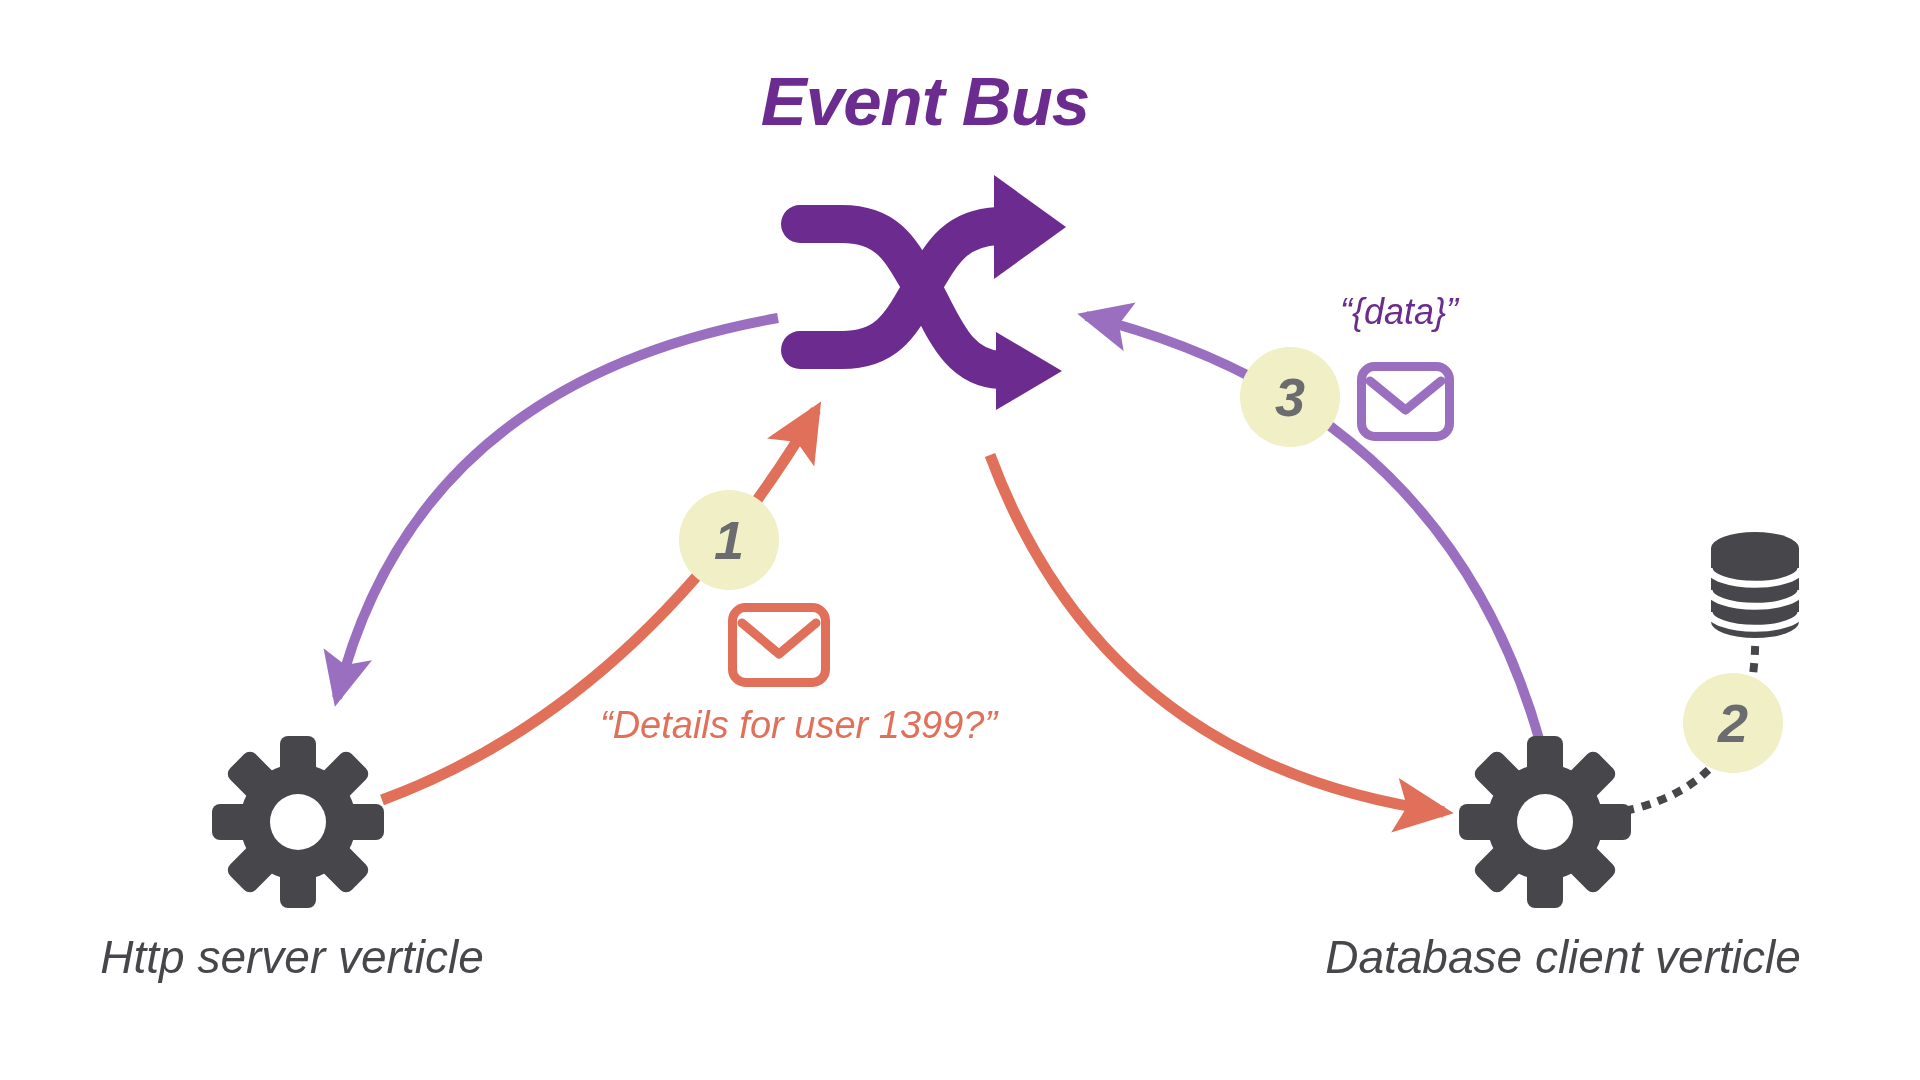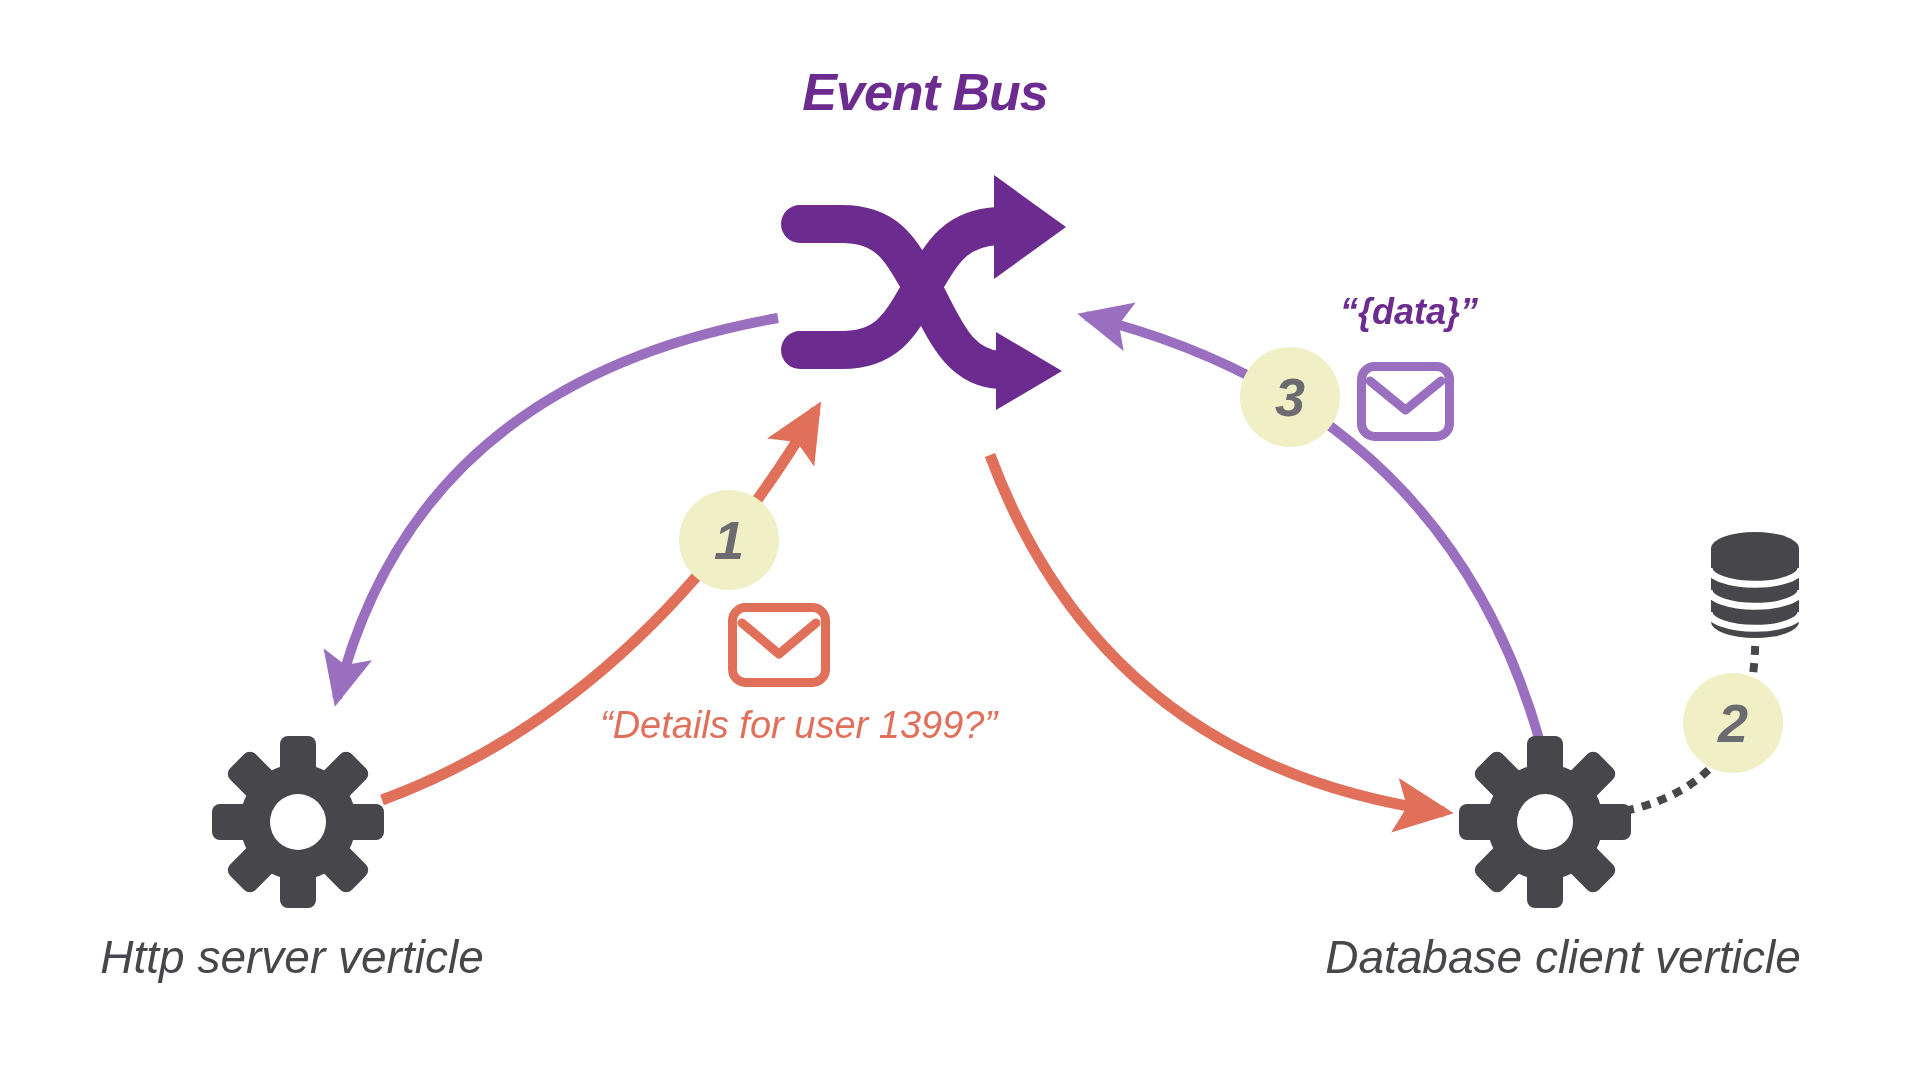--- a/index.html
+++ b/index.html
@@ -4,32 +4,32 @@
 <style>
   html,body{margin:0;padding:0;background:#ffffff;}
   .canvas{
     position:relative;width:1920px;height:1080px;overflow:hidden;
     background:#ffffff;
     font-family:"Liberation Sans",sans-serif;
   }
   .layer{position:absolute;left:0;top:0;}
   .title{
     position:absolute;left:660px;top:62px;width:530px;
-    text-align:center;font-size:52px;font-style:italic;font-weight:700;
+    text-align:center;font-size:69px;font-style:italic;font-weight:700;
     color:#6C2B8E;letter-spacing:-1px;
   }
   .node-label{
     position:absolute;font-size:46px;font-style:italic;font-weight:400;
     color:#47474B;text-align:center;white-space:nowrap;
   }
   .node-label.left{left:42px;top:930px;width:500px;}
   .node-label.right{left:1313px;top:930px;width:500px;}
   .msg{position:absolute;font-style:italic;white-space:nowrap;}
   .msg.request{left:600px;top:704px;font-size:38px;color:#E1705A;}
-  .msg.response{left:1340px;top:291px;font-size:36px;font-weight:700;color:#6C2B8E;}
+  .msg.response{left:1340px;top:291px;font-size:36px;font-weight:400;color:#6C2B8E;}
   .badge{
     position:absolute;width:100px;height:100px;border-radius:50%;
     background:#F1EFC5;display:flex;align-items:center;justify-content:center;
     font-size:54px;font-style:italic;font-weight:700;color:#6B6B70;
   }
   .badge.b1{left:679px;top:490px;}
   .badge.b2{left:1683px;top:673px;}
   .badge.b3{left:1240px;top:347px;}
 </style>
 </head>

